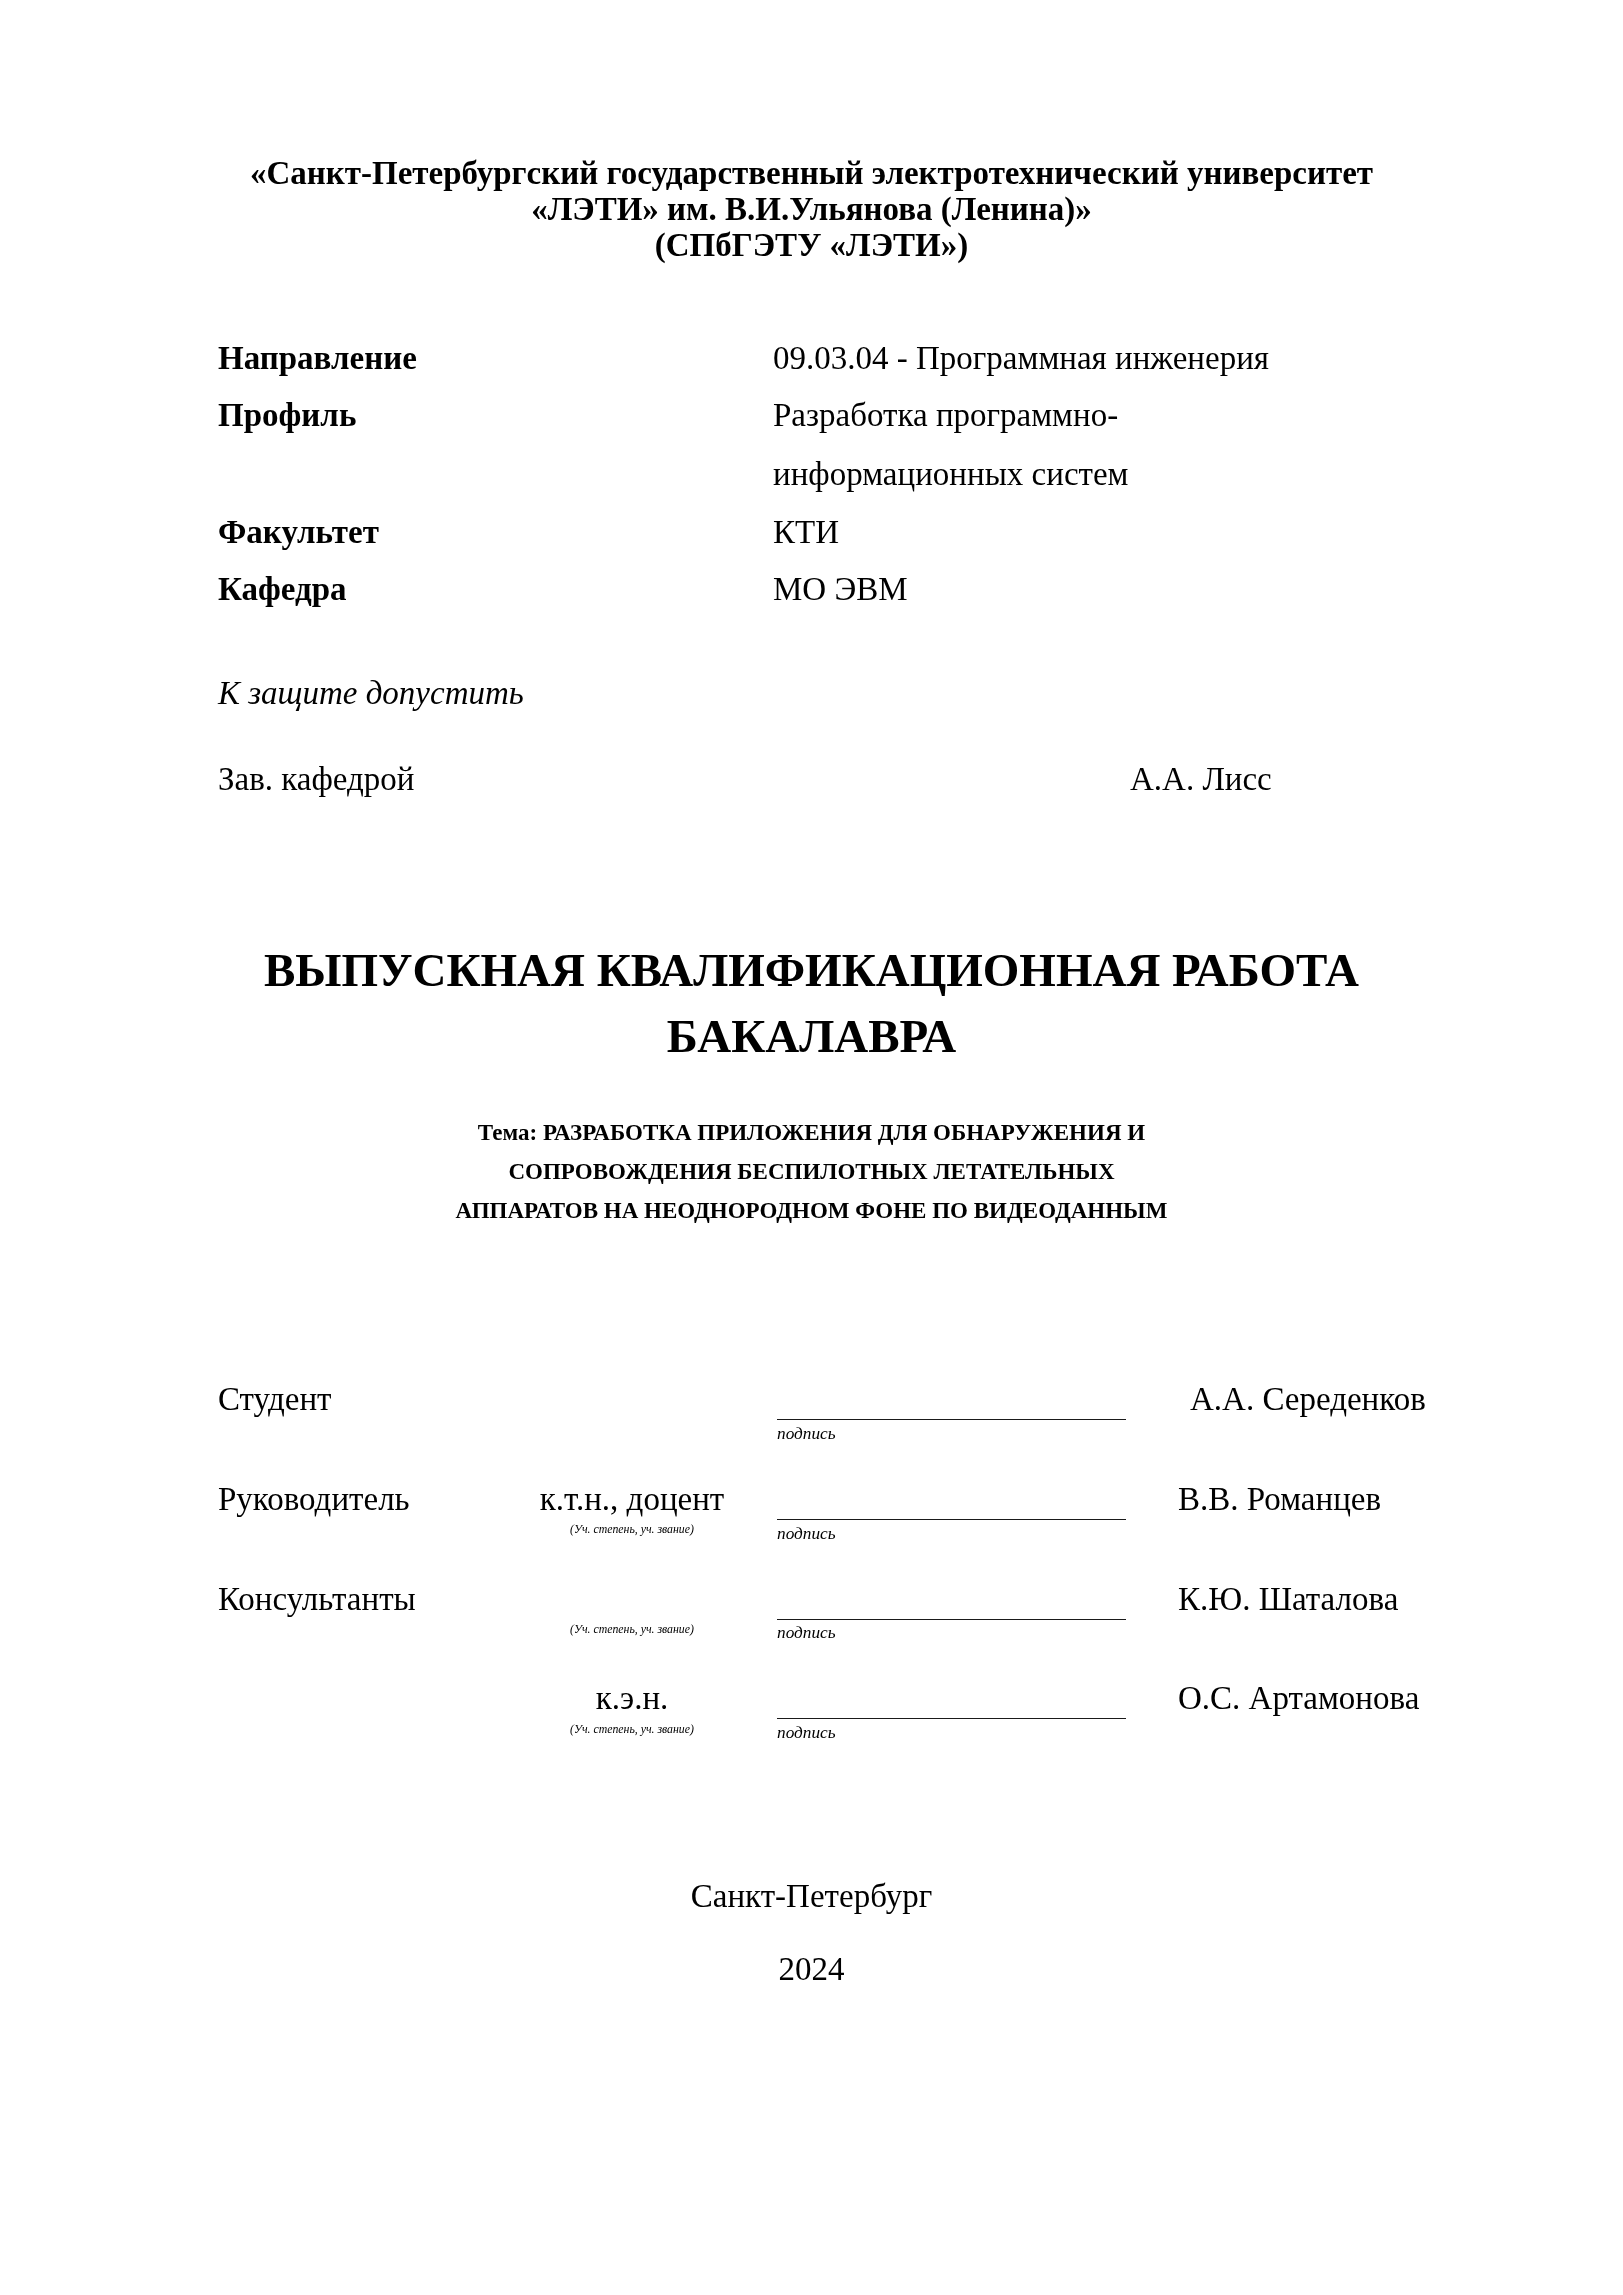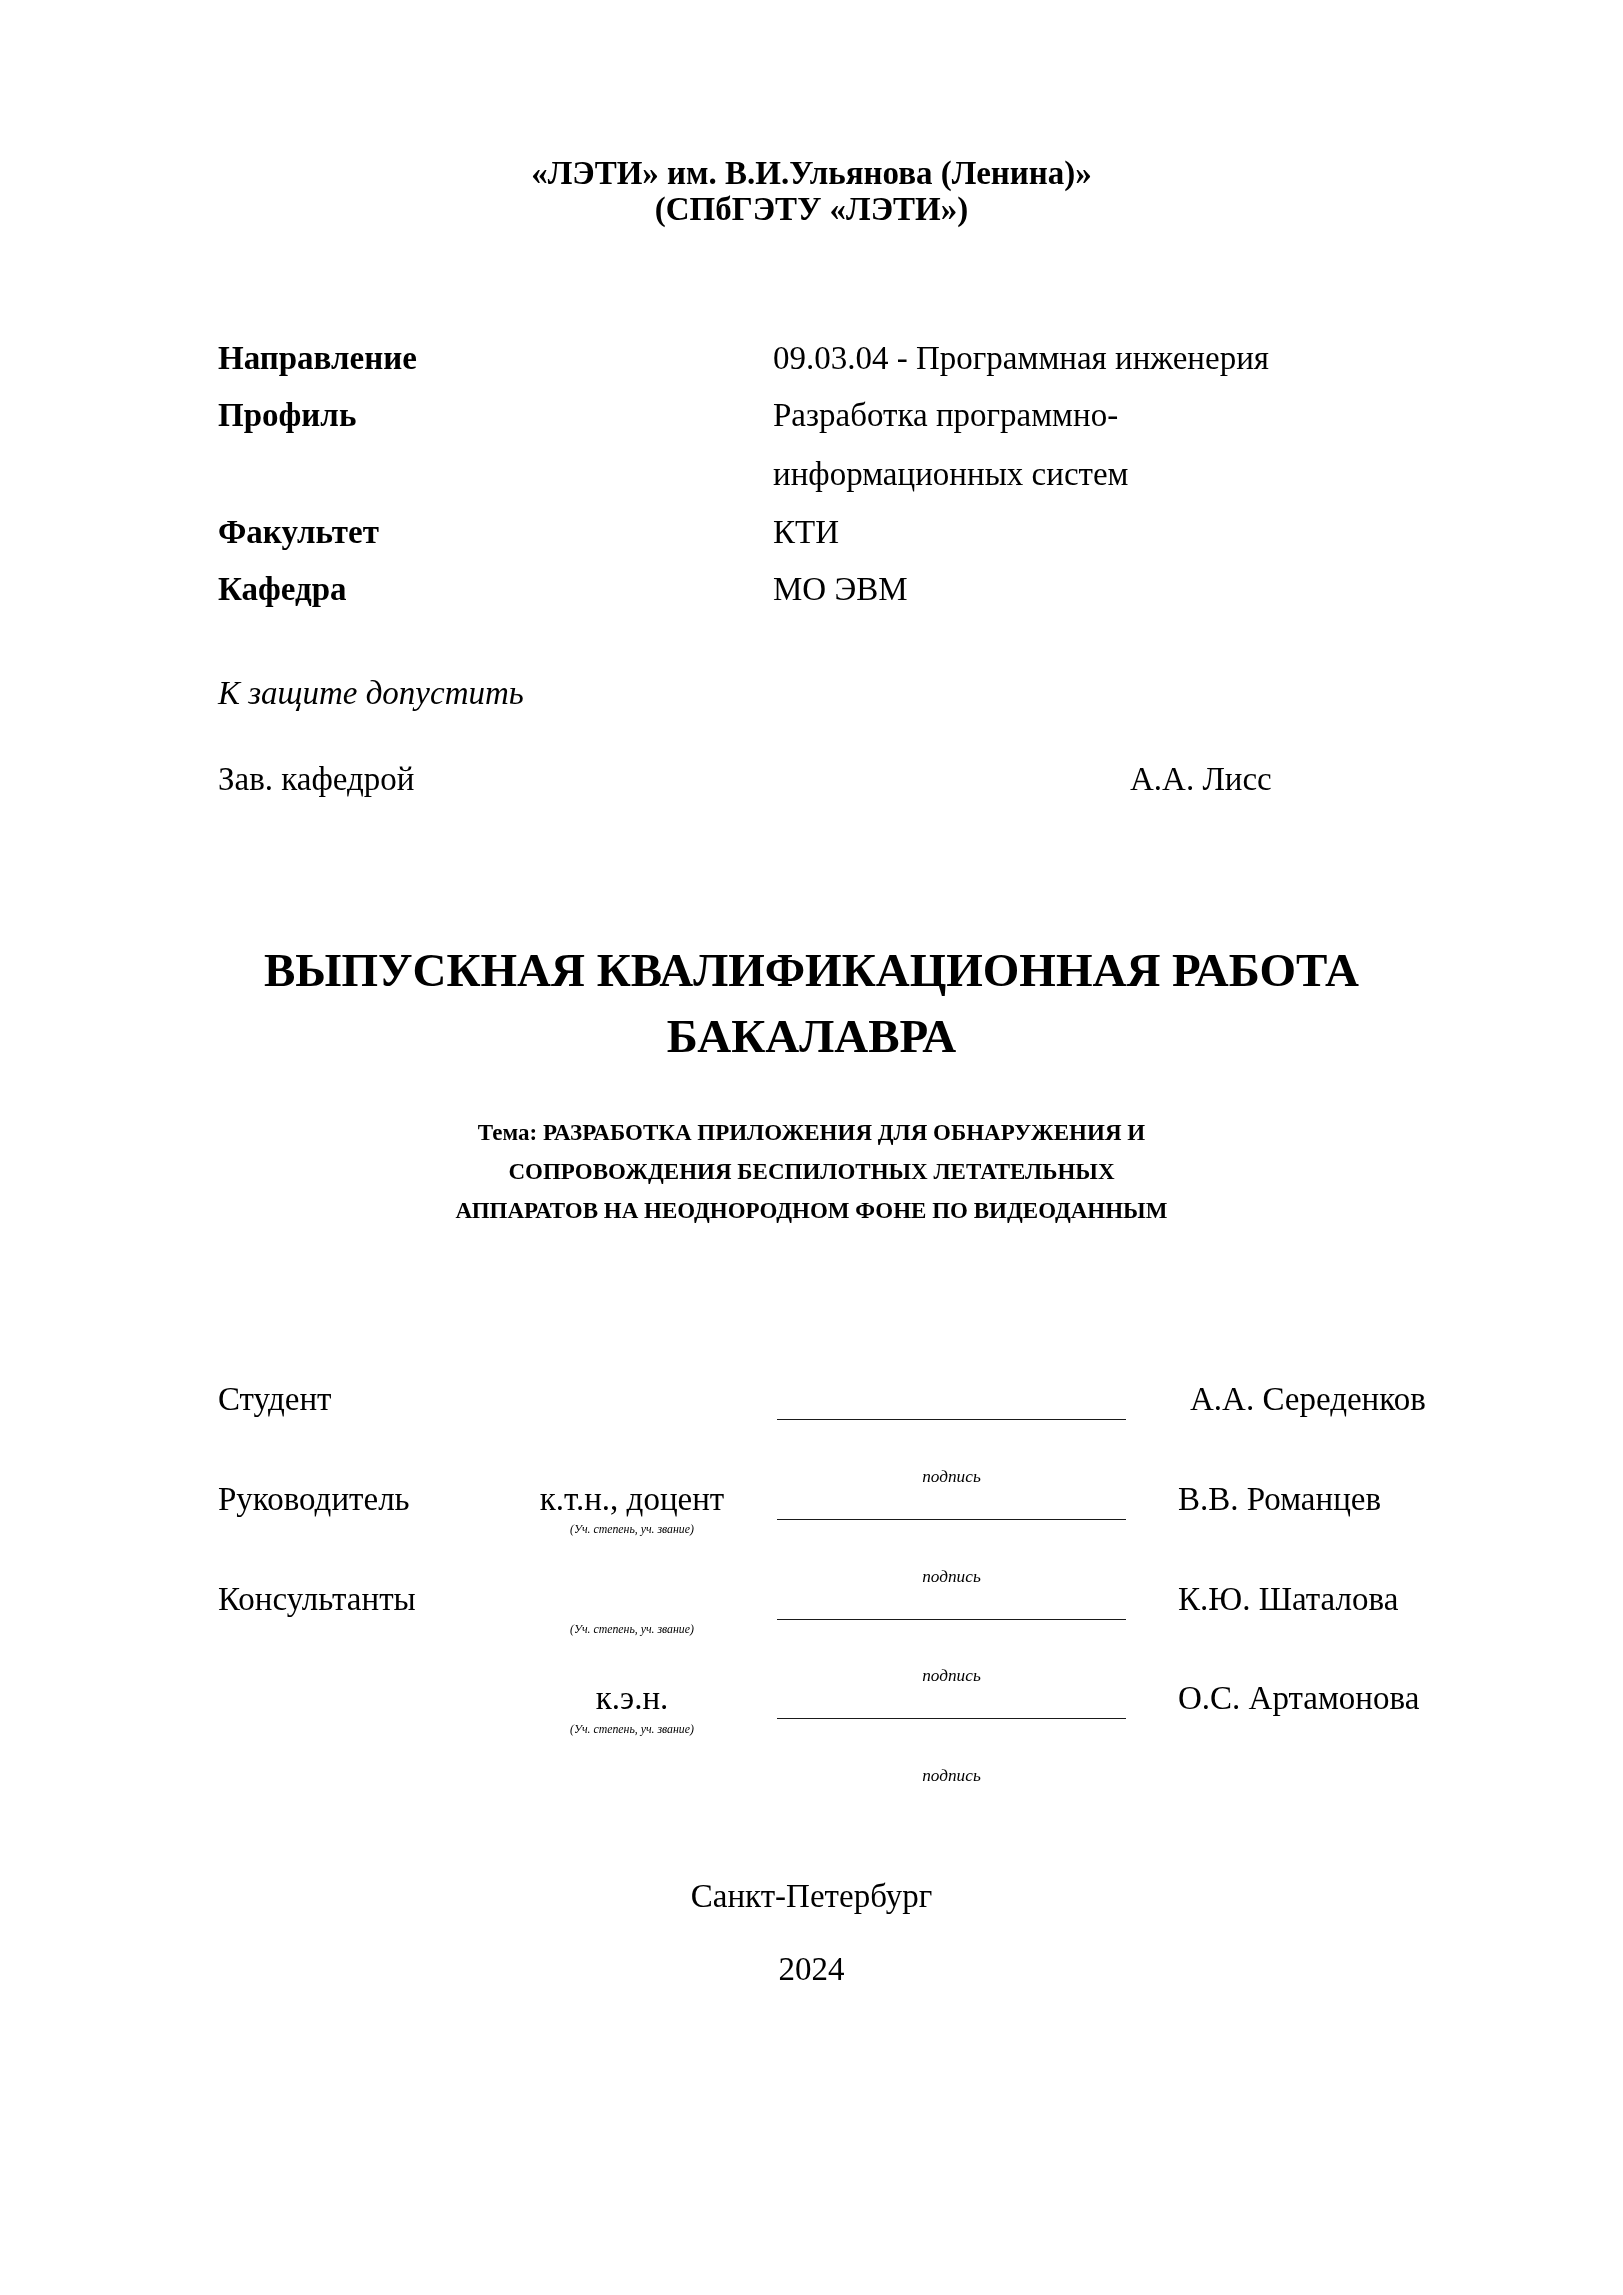--- a/index.html
+++ b/index.html
@@ -89,39 +89,38 @@
       position: absolute;
       height: 0;
       border-top: 1.6px solid #1a1a1a;
       width: 349px;
     }
     .sig-caption {
       position: absolute;
       font-size: 17.3px;
       font-style: italic;
       line-height: 19px;
-      text-align: center;
       width: 349px;
-      margin-top: 43px;
     }
     .sig-name {
       font-size: 33px;
       line-height: 38px;
     }
 
     
     .footer-line {
       font-size: 33px;
       line-height: 38px;
     }
   </style>
 </head>
 <body>
 
 <div class="center-block" style="top:155px;">
+  <div class="hdr-line">«Санкт-Петербургский государственный электротехнический университет</div>
   <div class="hdr-line">«ЛЭТИ» им. В.И.Ульянова (Ленина)»</div>
   <div class="hdr-line">(СПбГЭТУ «ЛЭТИ»)</div>
 </div>
 
 <div>
   <div class="abs info-label" style="left:218px; top:339px;">Направление</div>
   <div class="abs info-value" style="left:773px; top:339px;">09.03.04 - Программная инженерия</div>
 
   <div class="abs info-label" style="left:218px; top:396px;">Профиль</div>
   <div class="abs info-value" style="left:773px; top:396px;">Разработка программно-</div>

